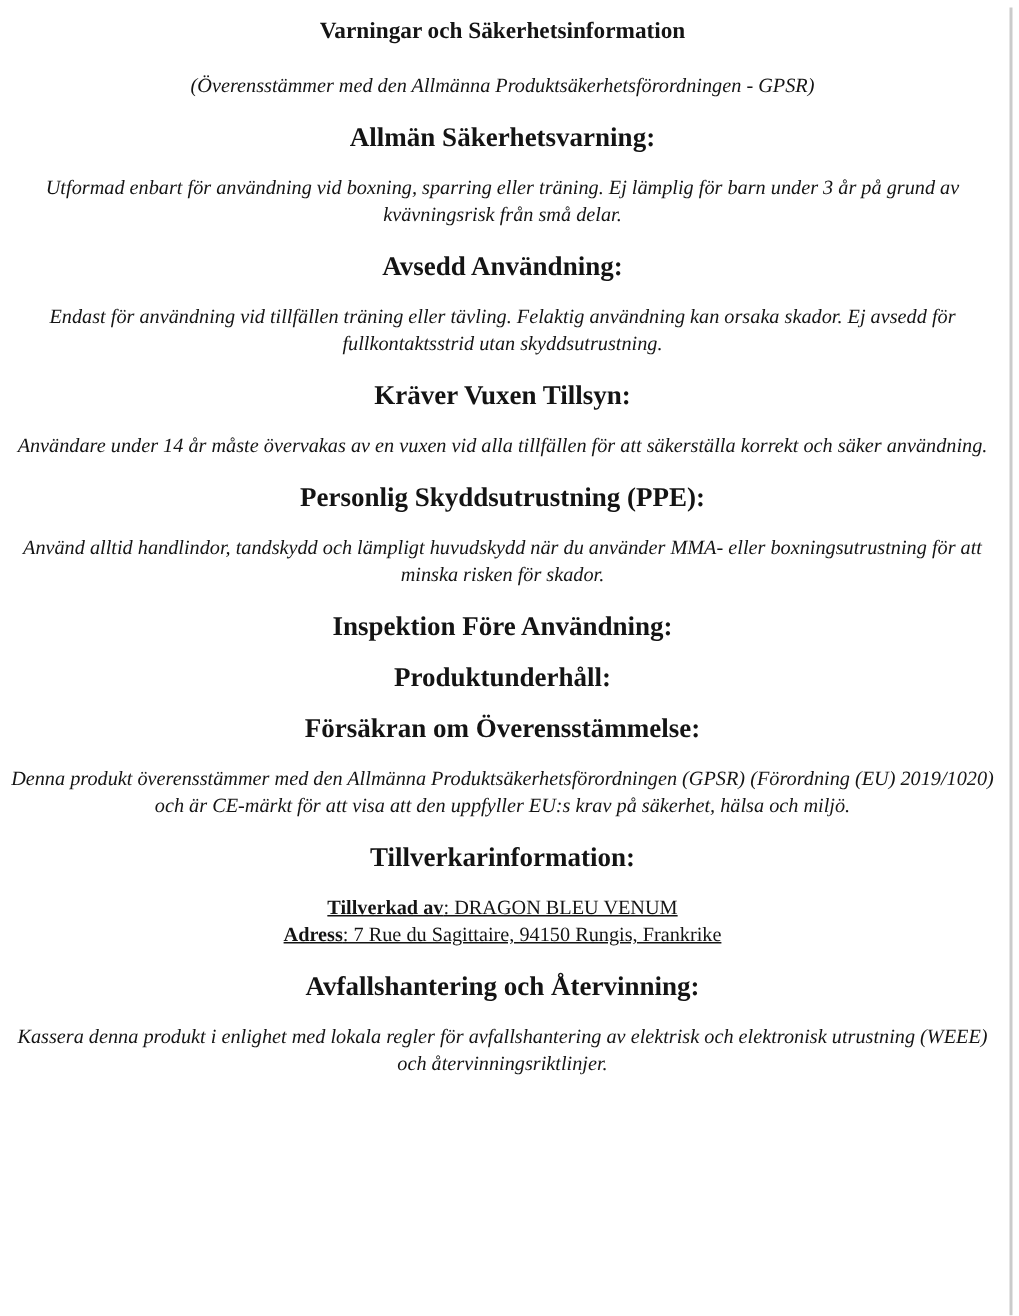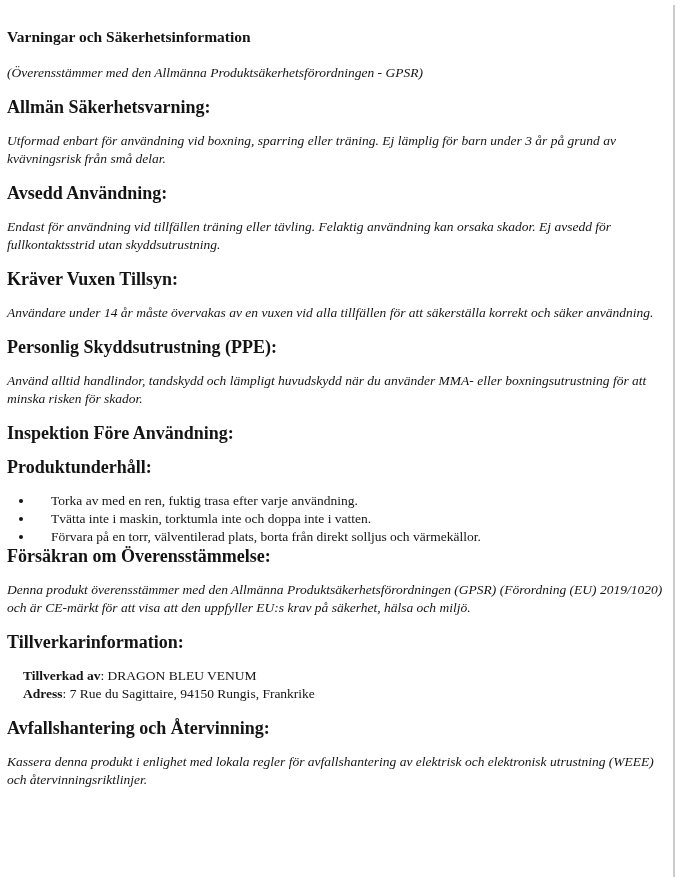--- a/index.html
+++ b/index.html
@@ -11,21 +11,22 @@
     width: 679px;
     height: 877px;
     position: relative;
     overflow: hidden;
     font-family: "Liberation Serif", "DejaVu Serif", serif;
     font-size: 13.5px;
     line-height: 18px;
     color: #141414;
   }
   .doc {
-    padding: 18px 16px 0 7px;
+    padding: 2px 16px 0 7px;
+    text-align: center;
   }
   .edge-line {
     position: absolute;
     top: 5px;
     bottom: 0;
     right: 4px;
     width: 2px;
     background: #cbcbcb;
   }
   h1.title {
@@ -61,20 +62,21 @@
   ul.bullet-list {
     margin: 6px 0 0 0;
     padding-left: 27px;
   }
   ul.bullet-list li {
     line-height: 18px;
     padding-left: 17px;
   }
   .mfg-rows {
     margin: 16px 16px;
+    text-decoration: underline;
   }
   .mfg-row {
     line-height: 18px;
   }
   b, strong {
     font-weight: bold;
   }
 </style>
 </head>
 <body>
@@ -94,25 +96,20 @@
 
   <h2 class="sec-heading">Kräver Vuxen Tillsyn:</h2>
   <p class="para">Användare under 14 år måste övervakas av en vuxen vid alla tillfällen för att säkerställa korrekt och säker användning.</p>
 
   <h2 class="sec-heading">Personlig Skyddsutrustning (PPE):</h2>
   <p class="para">Använd alltid handlindor, tandskydd och lämpligt huvudskydd när du använder MMA- eller boxningsutrustning för att minska risken för skador.</p>
 
   <h2 class="sec-heading">Inspektion Före Användning:</h2>
 
   <h2 class="sec-heading">Produktunderhåll:</h2>
-  <ul class="bullet-list">
-    <li>Torka av med en ren, fuktig trasa efter varje användning.</li>
-    <li>Tvätta inte i maskin, torktumla inte och doppa inte i vatten.</li>
-    <li>Förvara på en torr, välventilerad plats, borta från direkt solljus och värmekällor.</li>
-  </ul>
 
   <h2 class="sec-heading tight">Försäkran om Överensstämmelse:</h2>
   <p class="para">Denna produkt överensstämmer med den Allmänna Produktsäkerhetsförordningen (GPSR) (Förordning (EU) 2019/1020) och är CE-märkt för att visa att den uppfyller EU:s krav på säkerhet, hälsa och miljö.</p>
 
   <h2 class="sec-heading">Tillverkarinformation:</h2>
   <div class="mfg-rows">
     <div class="mfg-row">
       <strong>Tillverkad av</strong><span>: DRAGON BLEU VENUM</span>
     </div>
     <div class="mfg-row">

